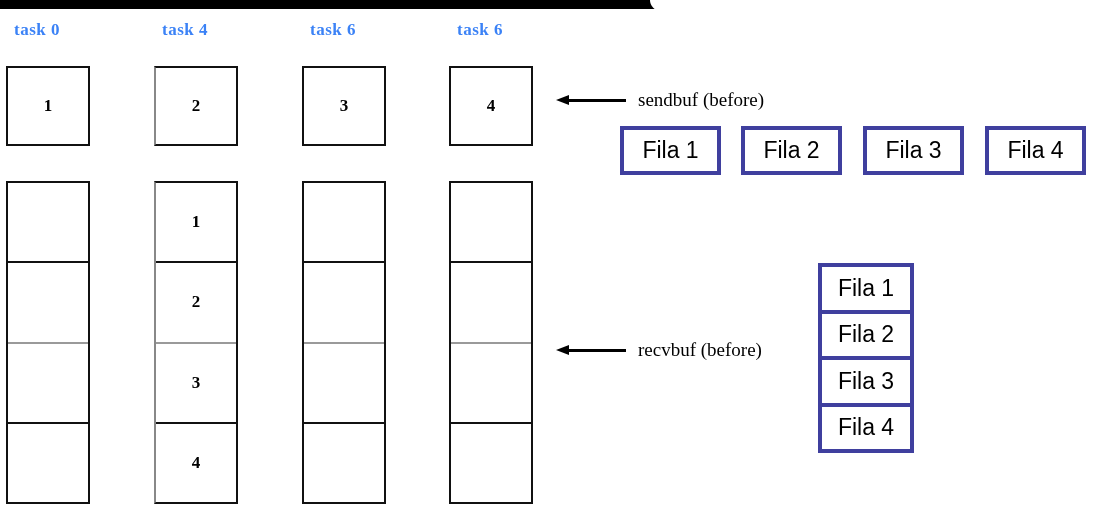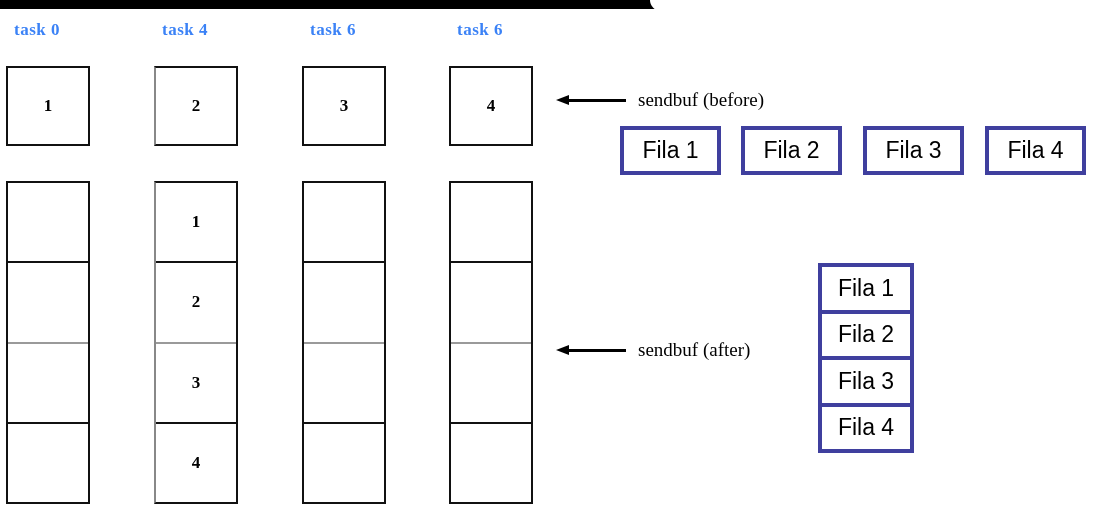--- a/index.html
+++ b/index.html
@@ -223,21 +223,21 @@
       <div class="arrow-head"></div>
     </div>
     <span class="ann-text">sendbuf (before)</span>
   </div>
 
   <div class="ann" style="left:556px; top:339px;">
     <div class="arrow-wrap">
       <div class="arrow-shaft"></div>
       <div class="arrow-head"></div>
     </div>
-    <span class="ann-text">sendbuf (after)</span>
+    <span class="ann-text">recvbuf (before)</span>
   </div>
 
   <div class="fila-box" style="left:620px; top:126px; width:101px; height:49px;">Fila 1</div>
   <div class="fila-box" style="left:741px; top:126px; width:101px; height:49px;">Fila 2</div>
   <div class="fila-box" style="left:863px; top:126px; width:101px; height:49px;">Fila 3</div>
   <div class="fila-box" style="left:985px; top:126px; width:101px; height:49px;">Fila 4</div>
 
   <div class="fila-stack" style="left:818px; top:263px; width:96px; height:190px;">
     <div class="fila-stack-cell">Fila 1</div>
     <div class="fila-stack-cell">Fila 2</div>

